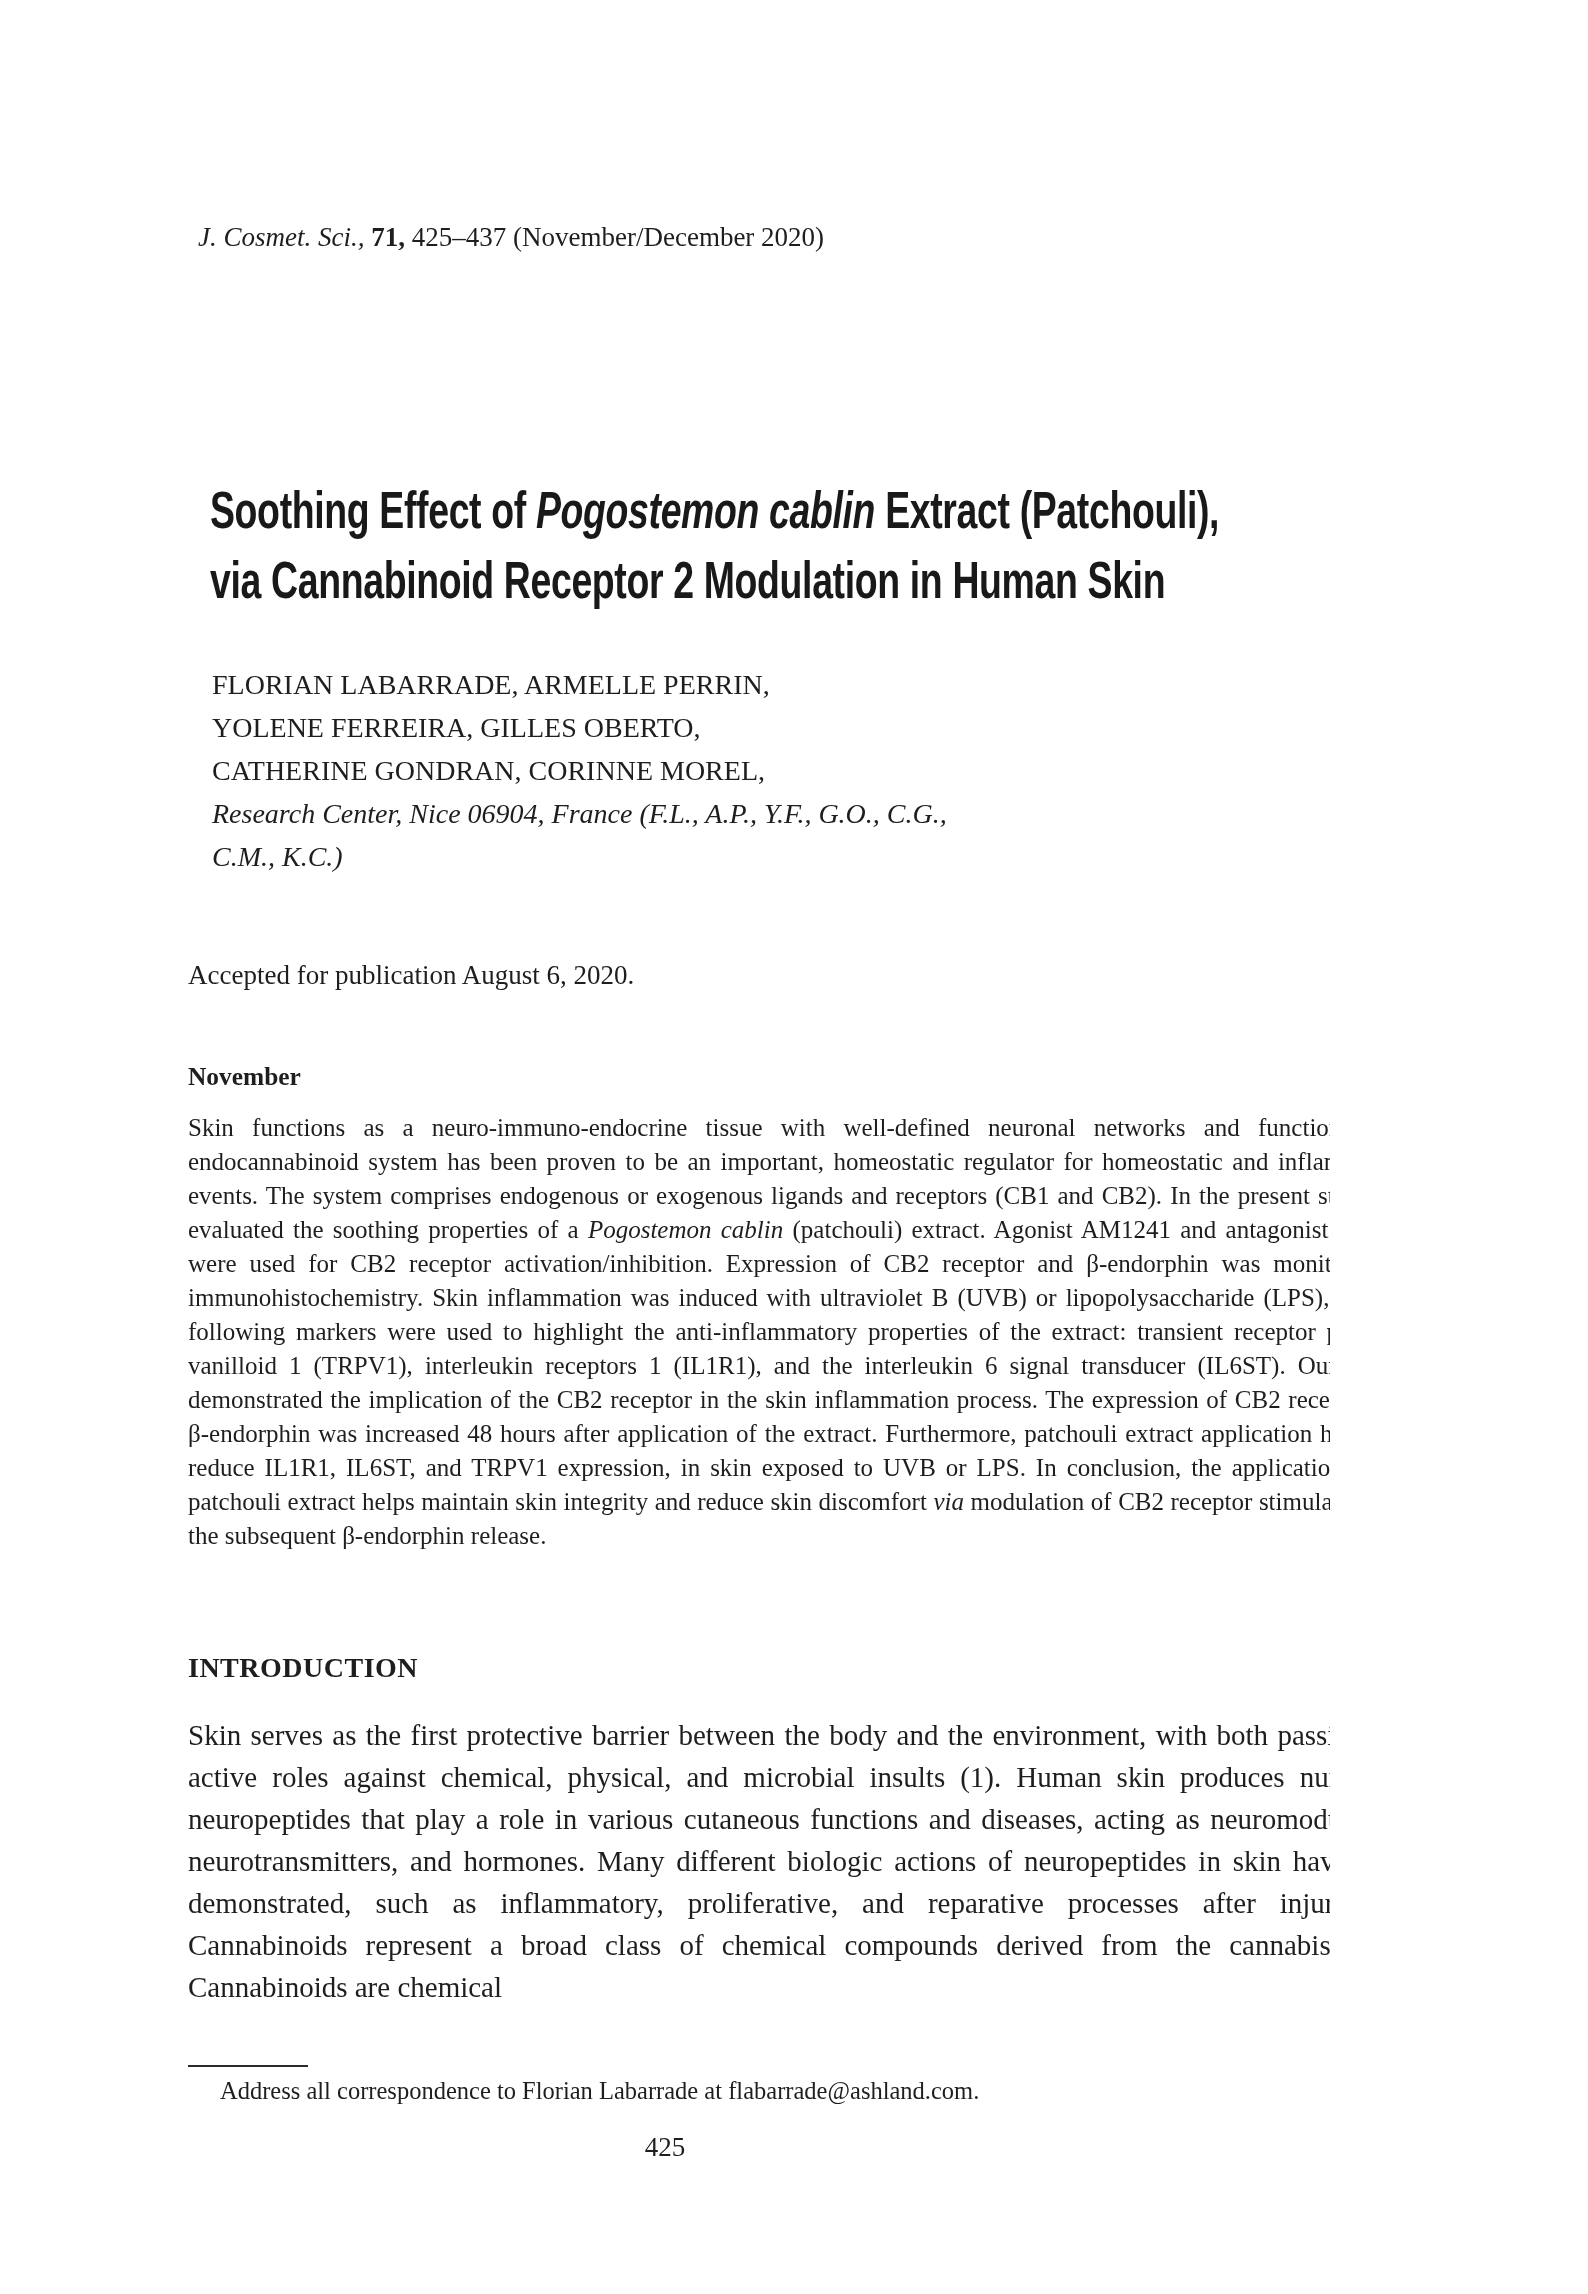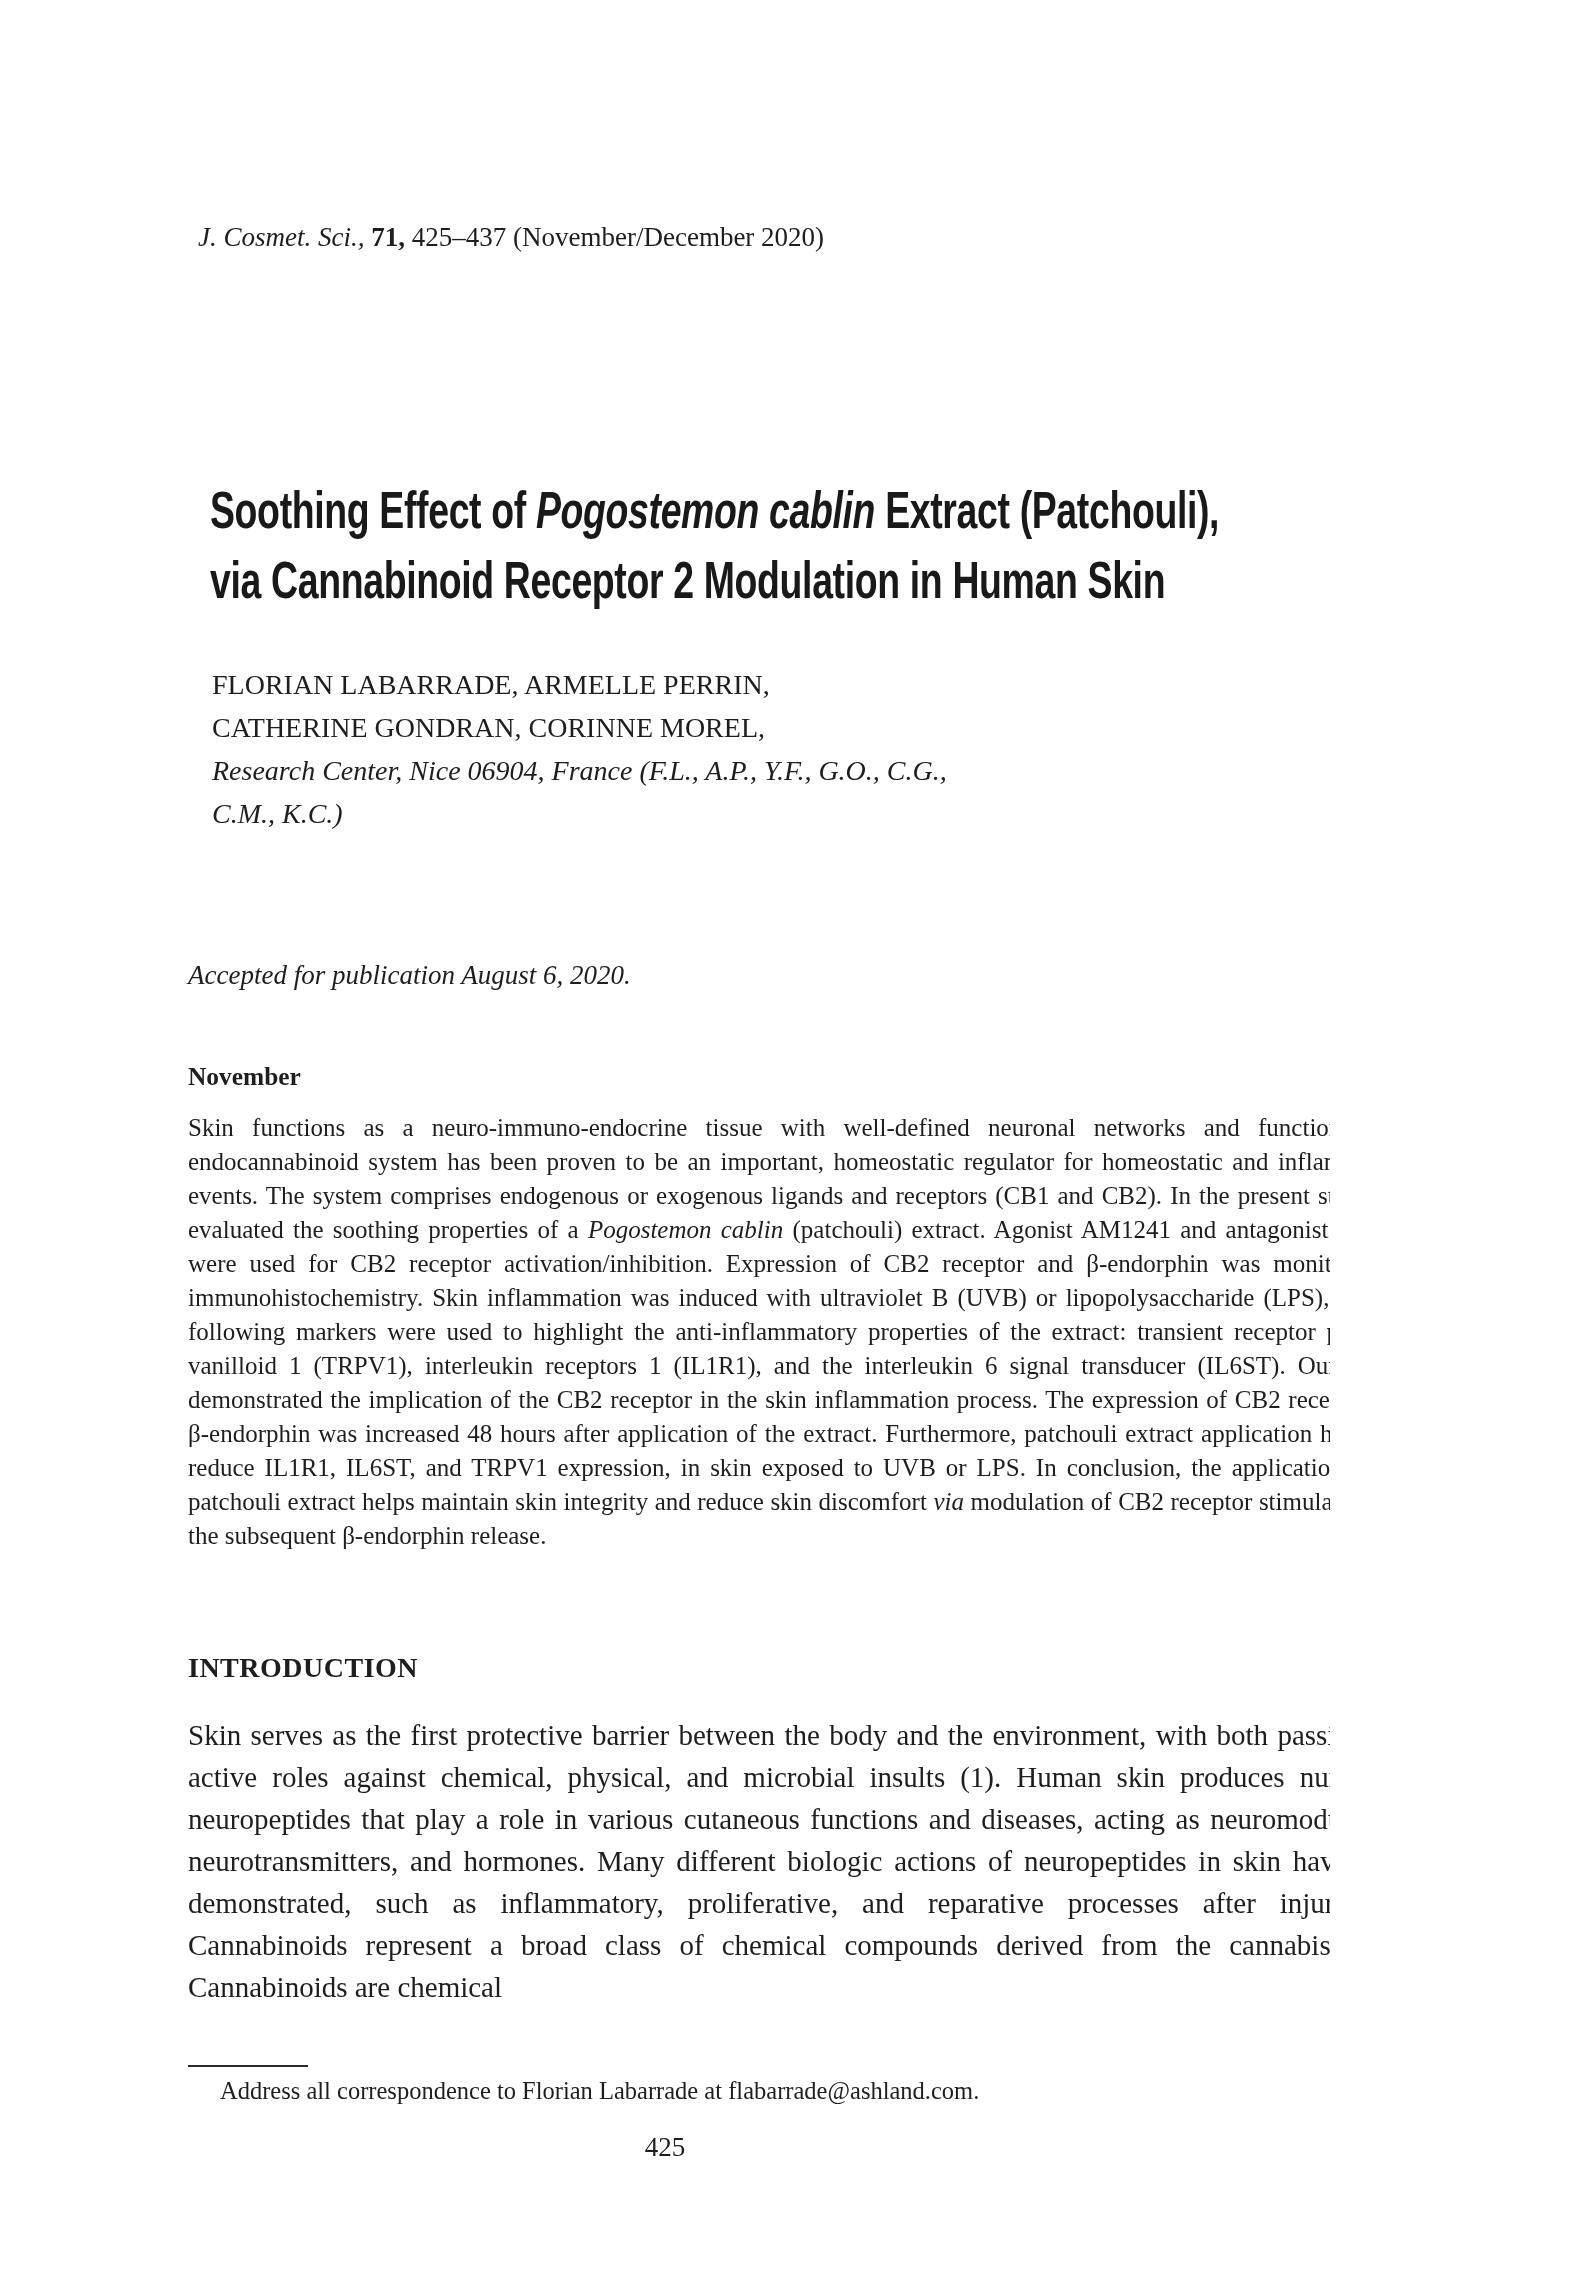--- a/index.html
+++ b/index.html
@@ -18,21 +18,21 @@
     font-size:52px; color:#191919;margin-left:25px;
   }
   .title .segline {
     transform:scaleX(0.72); transform-origin:0 50%;
     white-space:nowrap; line-height:70px; letter-spacing:-0.5px;
   }
 
   .authors { position:absolute; left:188px; top:663px; font-size:28px; }
   .authors .segline { line-height:43px; white-space:nowrap;margin-left:24px; }
 
-  .accepted { position:absolute; left:188px; top:960px; font-size:27px; font-style:italic; }
+  .accepted { position:absolute; left:188px; top:960px; font-size:27px; }
 
   .syn-head { position:absolute; left:188px; top:1062px; font-size:25.4px; font-weight:bold; }
   .syn-body {
     position:absolute; left:188px; top:1111px; width:1226px;
     font-size:25px; line-height:34px; text-align:justify;
   }
 
   .intro-head { position:absolute; left:188px; top:1652px; font-size:28px; font-weight:bold; letter-spacing:0.5px; }
   .intro-body {
     position:absolute; left:188px; top:1714px; width:1226px;
@@ -50,20 +50,21 @@
 
   <div class="citation"><span class="it">J. Cosmet. Sci.,</span><span> </span><span class="bd">71,</span><span> 425–437 (November/December 2020)</span></div>
 
   <div class="title">
       <div class="segline"><span>Soothing Effect of </span><span class="it">Pogostemon cablin</span><span> Extract (Patchouli),</span></div>
       <div class="segline"><span>via Cannabinoid Receptor 2 Modulation in Human Skin</span></div>
     </div>
 
   <div class="authors">
       <div class="segline"><span>FLORIAN LABARRADE, ARMELLE PERRIN,</span></div>
+      <div class="segline"><span>YOLENE FERREIRA, GILLES OBERTO,</span></div>
       <div class="segline"><span>CATHERINE GONDRAN, CORINNE MOREL,</span></div>
       <div class="segline"><span class="it">Research Center, Nice 06904, France (F.L., A.P., Y.F., G.O., C.G.,</span></div>
       <div class="segline"><span class="it">C.M., K.C.)</span></div>
     </div>
 
   <div class="accepted">Accepted for publication August 6, 2020.</div>
 
   <div class="syn-head">November</div>
 
   <div class="syn-body"><span>Skin functions as a neuro-immuno-endocrine tissue with well-defined neuronal networks and functions. The endocannabinoid system has been proven to be an important, homeostatic regulator for homeostatic and inflammatory events. The system comprises endogenous or exogenous ligands and receptors (CB1 and CB2). In the present study, we evaluated the soothing properties of a </span><span class="it">Pogostemon cablin</span><span> (patchouli) extract. Agonist AM1241 and antagonist AM630 were used for CB2 receptor activation/inhibition. Expression of CB2 receptor and β-endorphin was monitored by immunohistochemistry. Skin inflammation was induced with ultraviolet B (UVB) or lipopolysaccharide (LPS), and the following markers were used to highlight the anti-inflammatory properties of the extract: transient receptor potential vanilloid 1 (TRPV1), interleukin receptors 1 (IL1R1), and the interleukin 6 signal transducer (IL6ST). Our results demonstrated the implication of the CB2 receptor in the skin inflammation process. The expression of CB2 receptor and β-endorphin was increased 48 hours after application of the extract. Furthermore, patchouli extract application helped to reduce IL1R1, IL6ST, and TRPV1 expression, in skin exposed to UVB or LPS. In conclusion, the application of the patchouli extract helps maintain skin integrity and reduce skin discomfort </span><span class="it">via</span><span> modulation of CB2 receptor stimulation and the subsequent β-endorphin release.</span></div>

